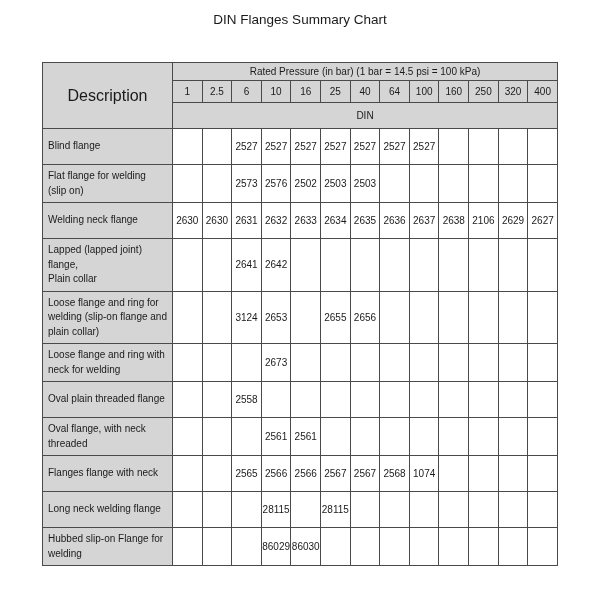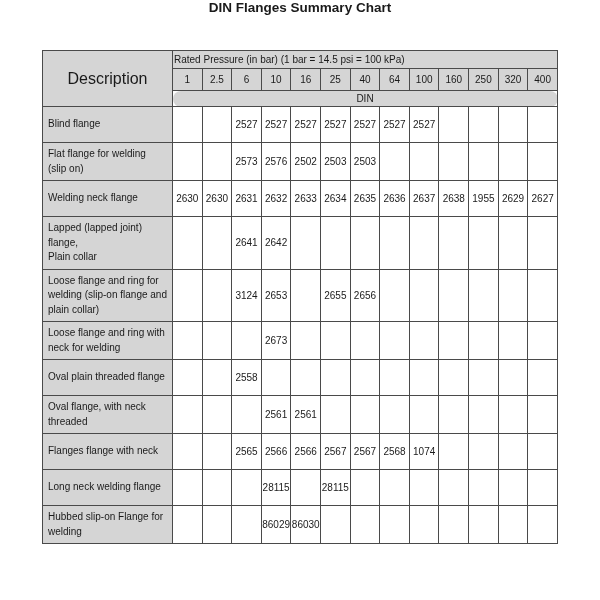--- a/index.html
+++ b/index.html
@@ -17,22 +17,23 @@
     color: var(--text-color);
   }
   .page {
     width: 600px;
     height: 600px;
     overflow: hidden;
     background: var(--page-bg);
   }
   .title {
     text-align: center;
-    font-weight: bold;
+    font-weight: normal;
     font-size: 13.5px;
+    padding-top: 12px;
     margin: 0 0 0 0;
   }
   .table-wrap {
     margin-top: 35px;
     display: flex;
     justify-content: center;
   }
   table {
     border-collapse: collapse;
     table-layout: fixed;
@@ -47,34 +48,33 @@
     vertical-align: middle;
   }
   .desc-hdr {
     width: 130px;
     background: var(--header-bg);
     text-align: center;
     font-size: 16px;
   }
   .press-hdr {
     background: var(--header-bg);
-    text-align: left;
+    text-align: center;
     height: 18px;
   }
   .num-hdr {
     background: var(--header-bg);
     text-align: center;
     height: 22px;
     font-size: 10px;
   }
   .din-hdr {
     background: var(--header-bg);
     text-align: center;
-    height: 16px;
-    border-radius: 8px;
+    height: 26px;
   }
   .desc-cell {
     background: var(--header-bg);
     text-align: left;
     padding: 4px 5px;
     white-space: pre-line;
     font-size: 10px;
     line-height: 1.45;
     margin-left: 43px;
   }
@@ -156,21 +156,21 @@
             <td class="val-cell">2630</td>
             <td class="val-cell">2630</td>
             <td class="val-cell">2631</td>
             <td class="val-cell">2632</td>
             <td class="val-cell">2633</td>
             <td class="val-cell">2634</td>
             <td class="val-cell">2635</td>
             <td class="val-cell">2636</td>
             <td class="val-cell">2637</td>
             <td class="val-cell">2638</td>
-            <td class="val-cell">1955</td>
+            <td class="val-cell">2106</td>
             <td class="val-cell">2629</td>
             <td class="val-cell">2627</td>
           </tr>
           <tr>
             <td class="desc-cell">Lapped (lapped joint) flange,
 Plain collar</td>
             <td class="val-cell"></td>
             <td class="val-cell"></td>
             <td class="val-cell">2641</td>
             <td class="val-cell">2642</td>

